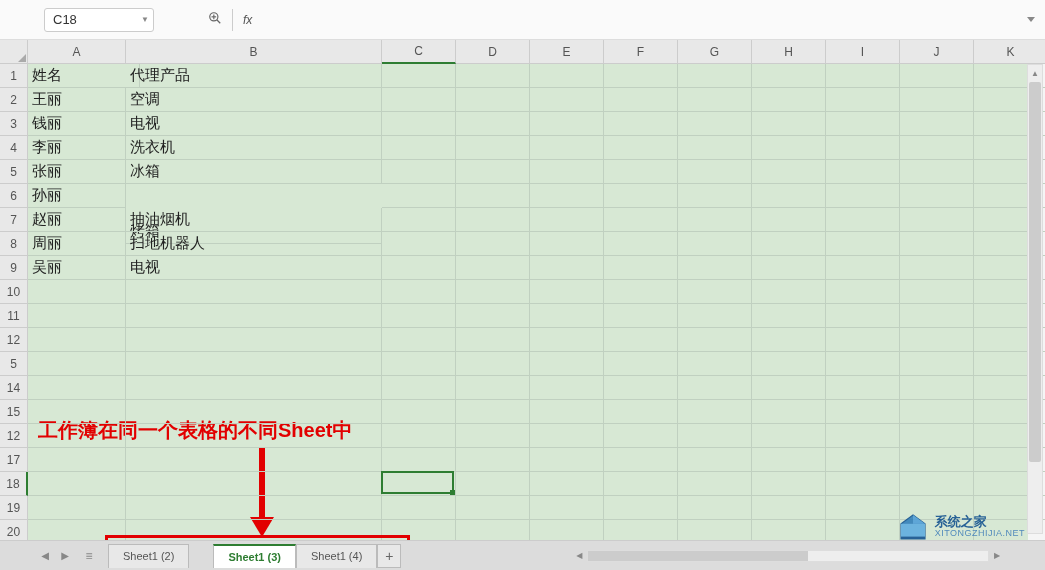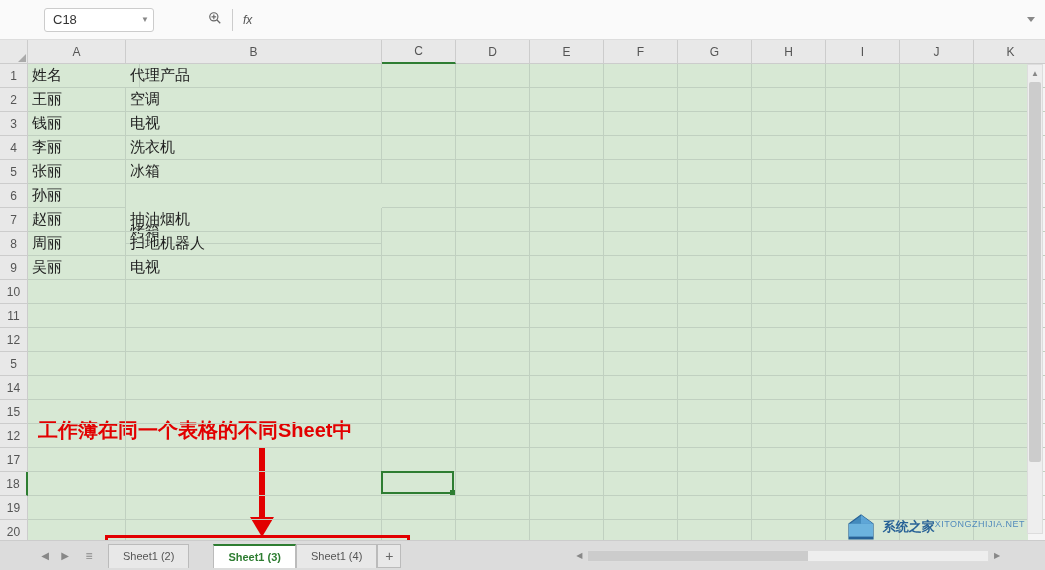--- a/index.html
+++ b/index.html
@@ -352,21 +352,21 @@
   align-items: center;
   gap: 6px;
   opacity: 0.85;
 }
 .wm-logo {
   width: 32px;
   height: 30px;
 }
 .wm-text {
   display: flex;
-  flex-direction: row;
+  flex-direction: column;
   line-height: 1.1;
 }
 .wm-title {
   font-weight: bold;
   color: #0a4b8c;
   font-size: 13px;
 }
 .wm-url {
   color: #3a7ab8;
   font-size: 9px;

